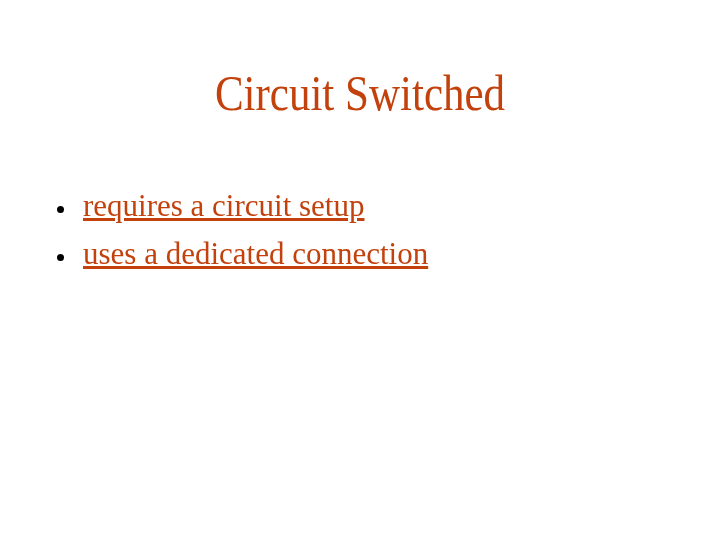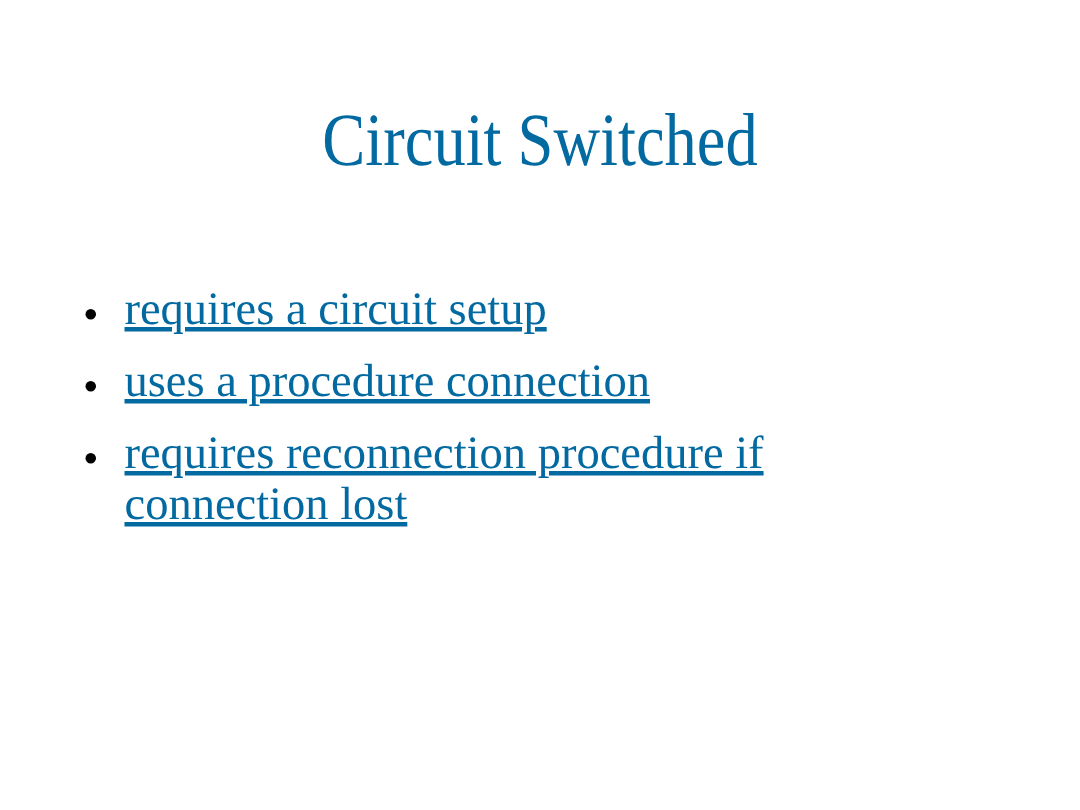--- a/index.html
+++ b/index.html
@@ -5,21 +5,21 @@
   html, body {
     margin: 0;
     padding: 0;
     background: #ffffff;
   }
   .slide {
     position: relative;
     width: 720px;
     height: 540px;
     background: #ffffff;
-    color: #0369a1;
+    color: #c2410c;
     font-family: "Liberation Serif", "DejaVu Serif", serif;
     overflow: hidden;
   }
   .title {
     position: absolute;
     top: 68px;
     left: 0;
     width: 100%;
     margin: 0;
     text-align: center;
@@ -72,23 +72,17 @@
     <li class="bullet-item">
       <span class="bullet-marker">
         <span class="bullet-dot"></span>
       </span>
       <span class="bullet-text">requires a circuit setup</span>
     </li>
     <li class="bullet-item">
       <span class="bullet-marker">
         <span class="bullet-dot"></span>
       </span>
-      <span class="bullet-text">uses a procedure connection</span>
-    </li>
-    <li class="bullet-item">
-      <span class="bullet-marker">
-        <span class="bullet-dot"></span>
-      </span>
-      <span class="bullet-text">requires reconnection procedure if connection lost</span>
+      <span class="bullet-text">uses a dedicated connection</span>
     </li>
   </ul>
 
 </div>
 
 </body></html>

